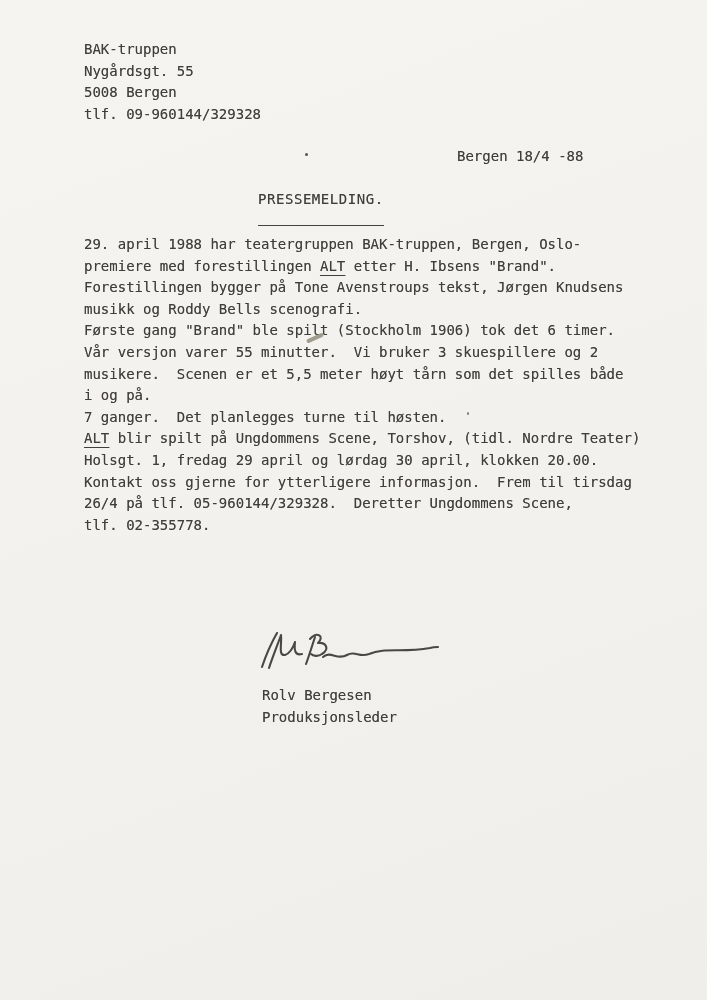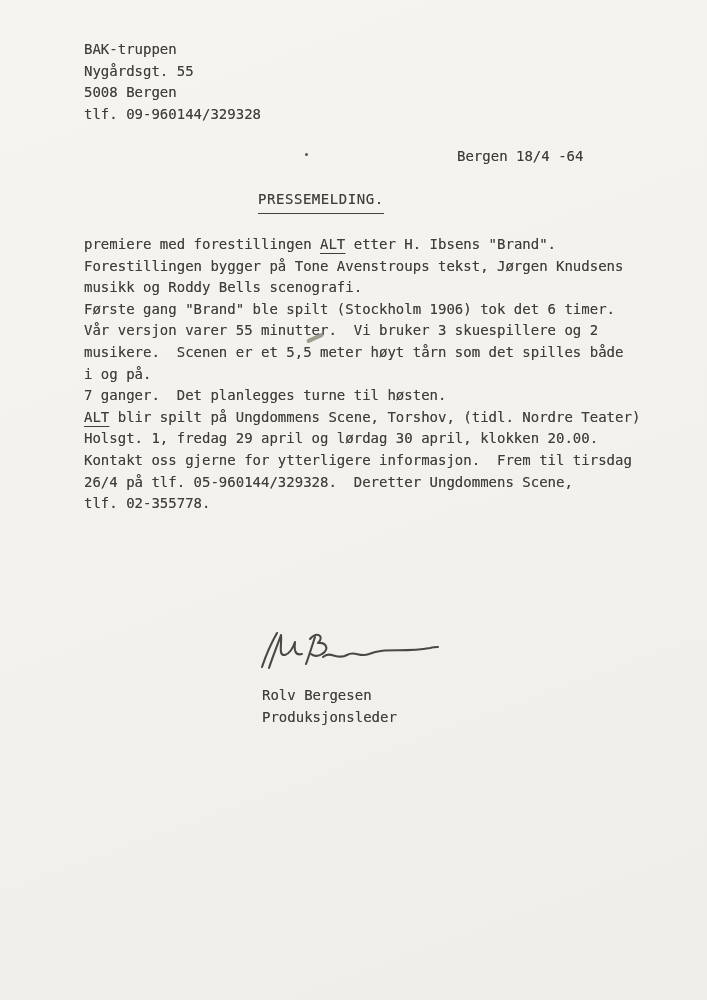--- a/index.html
+++ b/index.html
@@ -20,21 +20,21 @@
   .line { white-space: pre; }
   .u-seg {
     text-decoration: underline;
     text-underline-offset: 4px;
     text-decoration-thickness: 1.3px;
   }
   .doc-title {
     display: inline-block;
     letter-spacing: 0.55px;
     border-bottom: 1.6px solid #45433f;
-    padding-bottom: 2px;
+    padding-bottom: 14px;
   }
   .speck { position: absolute; border-radius: 50%; }
   .pencil-mark {
     position: absolute;
     left: 306px; top: 336px;
     width: 18px; height: 4px;
     background: #8e8e7c;
     border-radius: 2px;
     transform: rotate(-24deg);
     opacity: 0.85;
@@ -49,28 +49,29 @@
   <div class="block" style="left:84px; top:39px;">
     <div class="line">BAK-truppen</div>
     <div class="line">Nygårdsgt. 55</div>
     <div class="line">5008 Bergen</div>
     <div class="line">tlf. 09-960144/329328</div>
   </div>
 
   <div class="speck" style="left:305px; top:153px; width:3px; height:3px; background:#55534f;"></div>
 
   <div class="block" style="left:457px; top:146px;">
-    <div class="line">Bergen 18/4 -64</div>
+    <div class="line">Bergen 18/4 -88</div>
   </div>
 
   <div class="block" style="left:258px; top:189px;">
     <div class="line doc-title">PRESSEMELDING.</div>
   </div>
 
   <div class="block" style="left:84px; top:234px;">
+    <div class="line"><span>29. april 1988 har teatergruppen BAK-truppen, Bergen, Oslo-</span><span class="u-seg"></span><span></span></div>
     <div class="line"><span>premiere med forestillingen </span><span class="u-seg">ALT</span><span> etter H. Ibsens "Brand".</span></div>
     <div class="line"><span>Forestillingen bygger på Tone Avenstroups tekst, Jørgen Knudsens</span><span class="u-seg"></span><span></span></div>
     <div class="line"><span>musikk og Roddy Bells scenografi.</span><span class="u-seg"></span><span></span></div>
     <div class="line"><span>Første gang "Brand" ble spilt (Stockholm 1906) tok det 6 timer.</span><span class="u-seg"></span><span></span></div>
     <div class="line"><span>Vår versjon varer 55 minutter.  Vi bruker 3 skuespillere og 2</span><span class="u-seg"></span><span></span></div>
     <div class="line"><span>musikere.  Scenen er et 5,5 meter høyt tårn som det spilles både</span><span class="u-seg"></span><span></span></div>
     <div class="line"><span>i og på.</span><span class="u-seg"></span><span></span></div>
     <div class="line"><span>7 ganger.  Det planlegges turne til høsten.</span><span class="u-seg"></span><span></span></div>
     <div class="line"><span></span><span class="u-seg">ALT</span><span> blir spilt på Ungdommens Scene, Torshov, (tidl. Nordre Teater)</span></div>
     <div class="line"><span>Holsgt. 1, fredag 29 april og lørdag 30 april, klokken 20.00.</span><span class="u-seg"></span><span></span></div>

